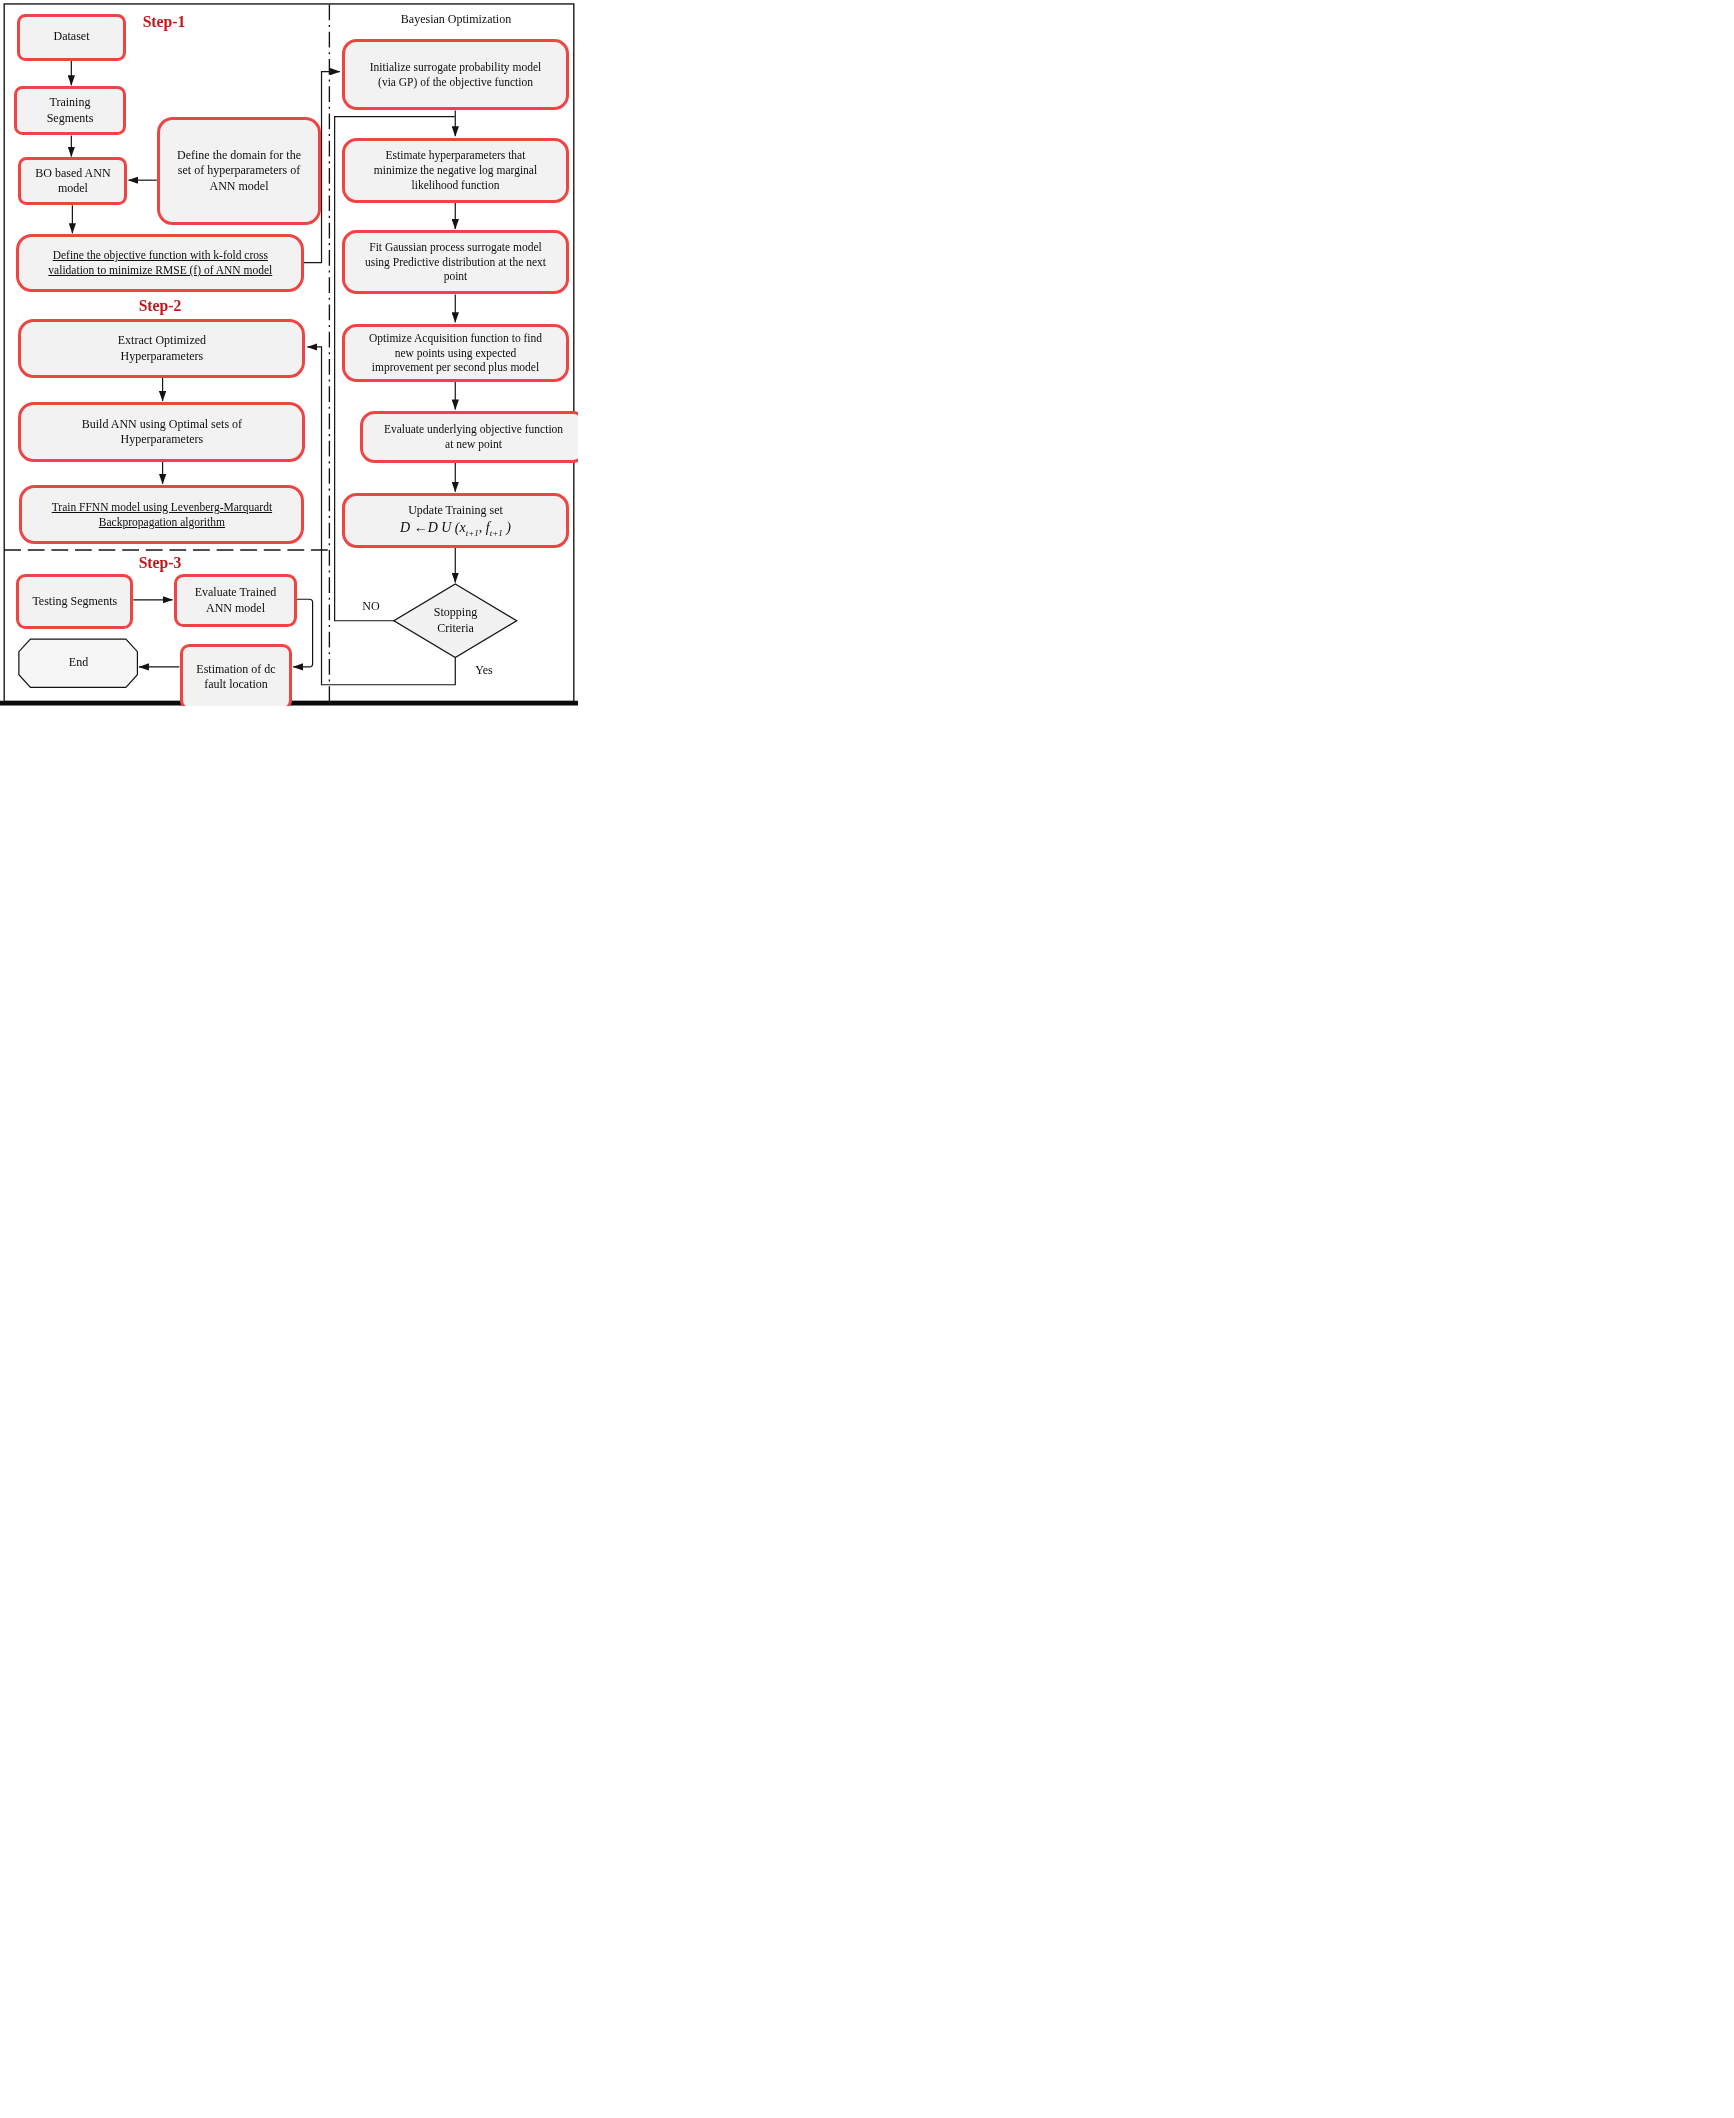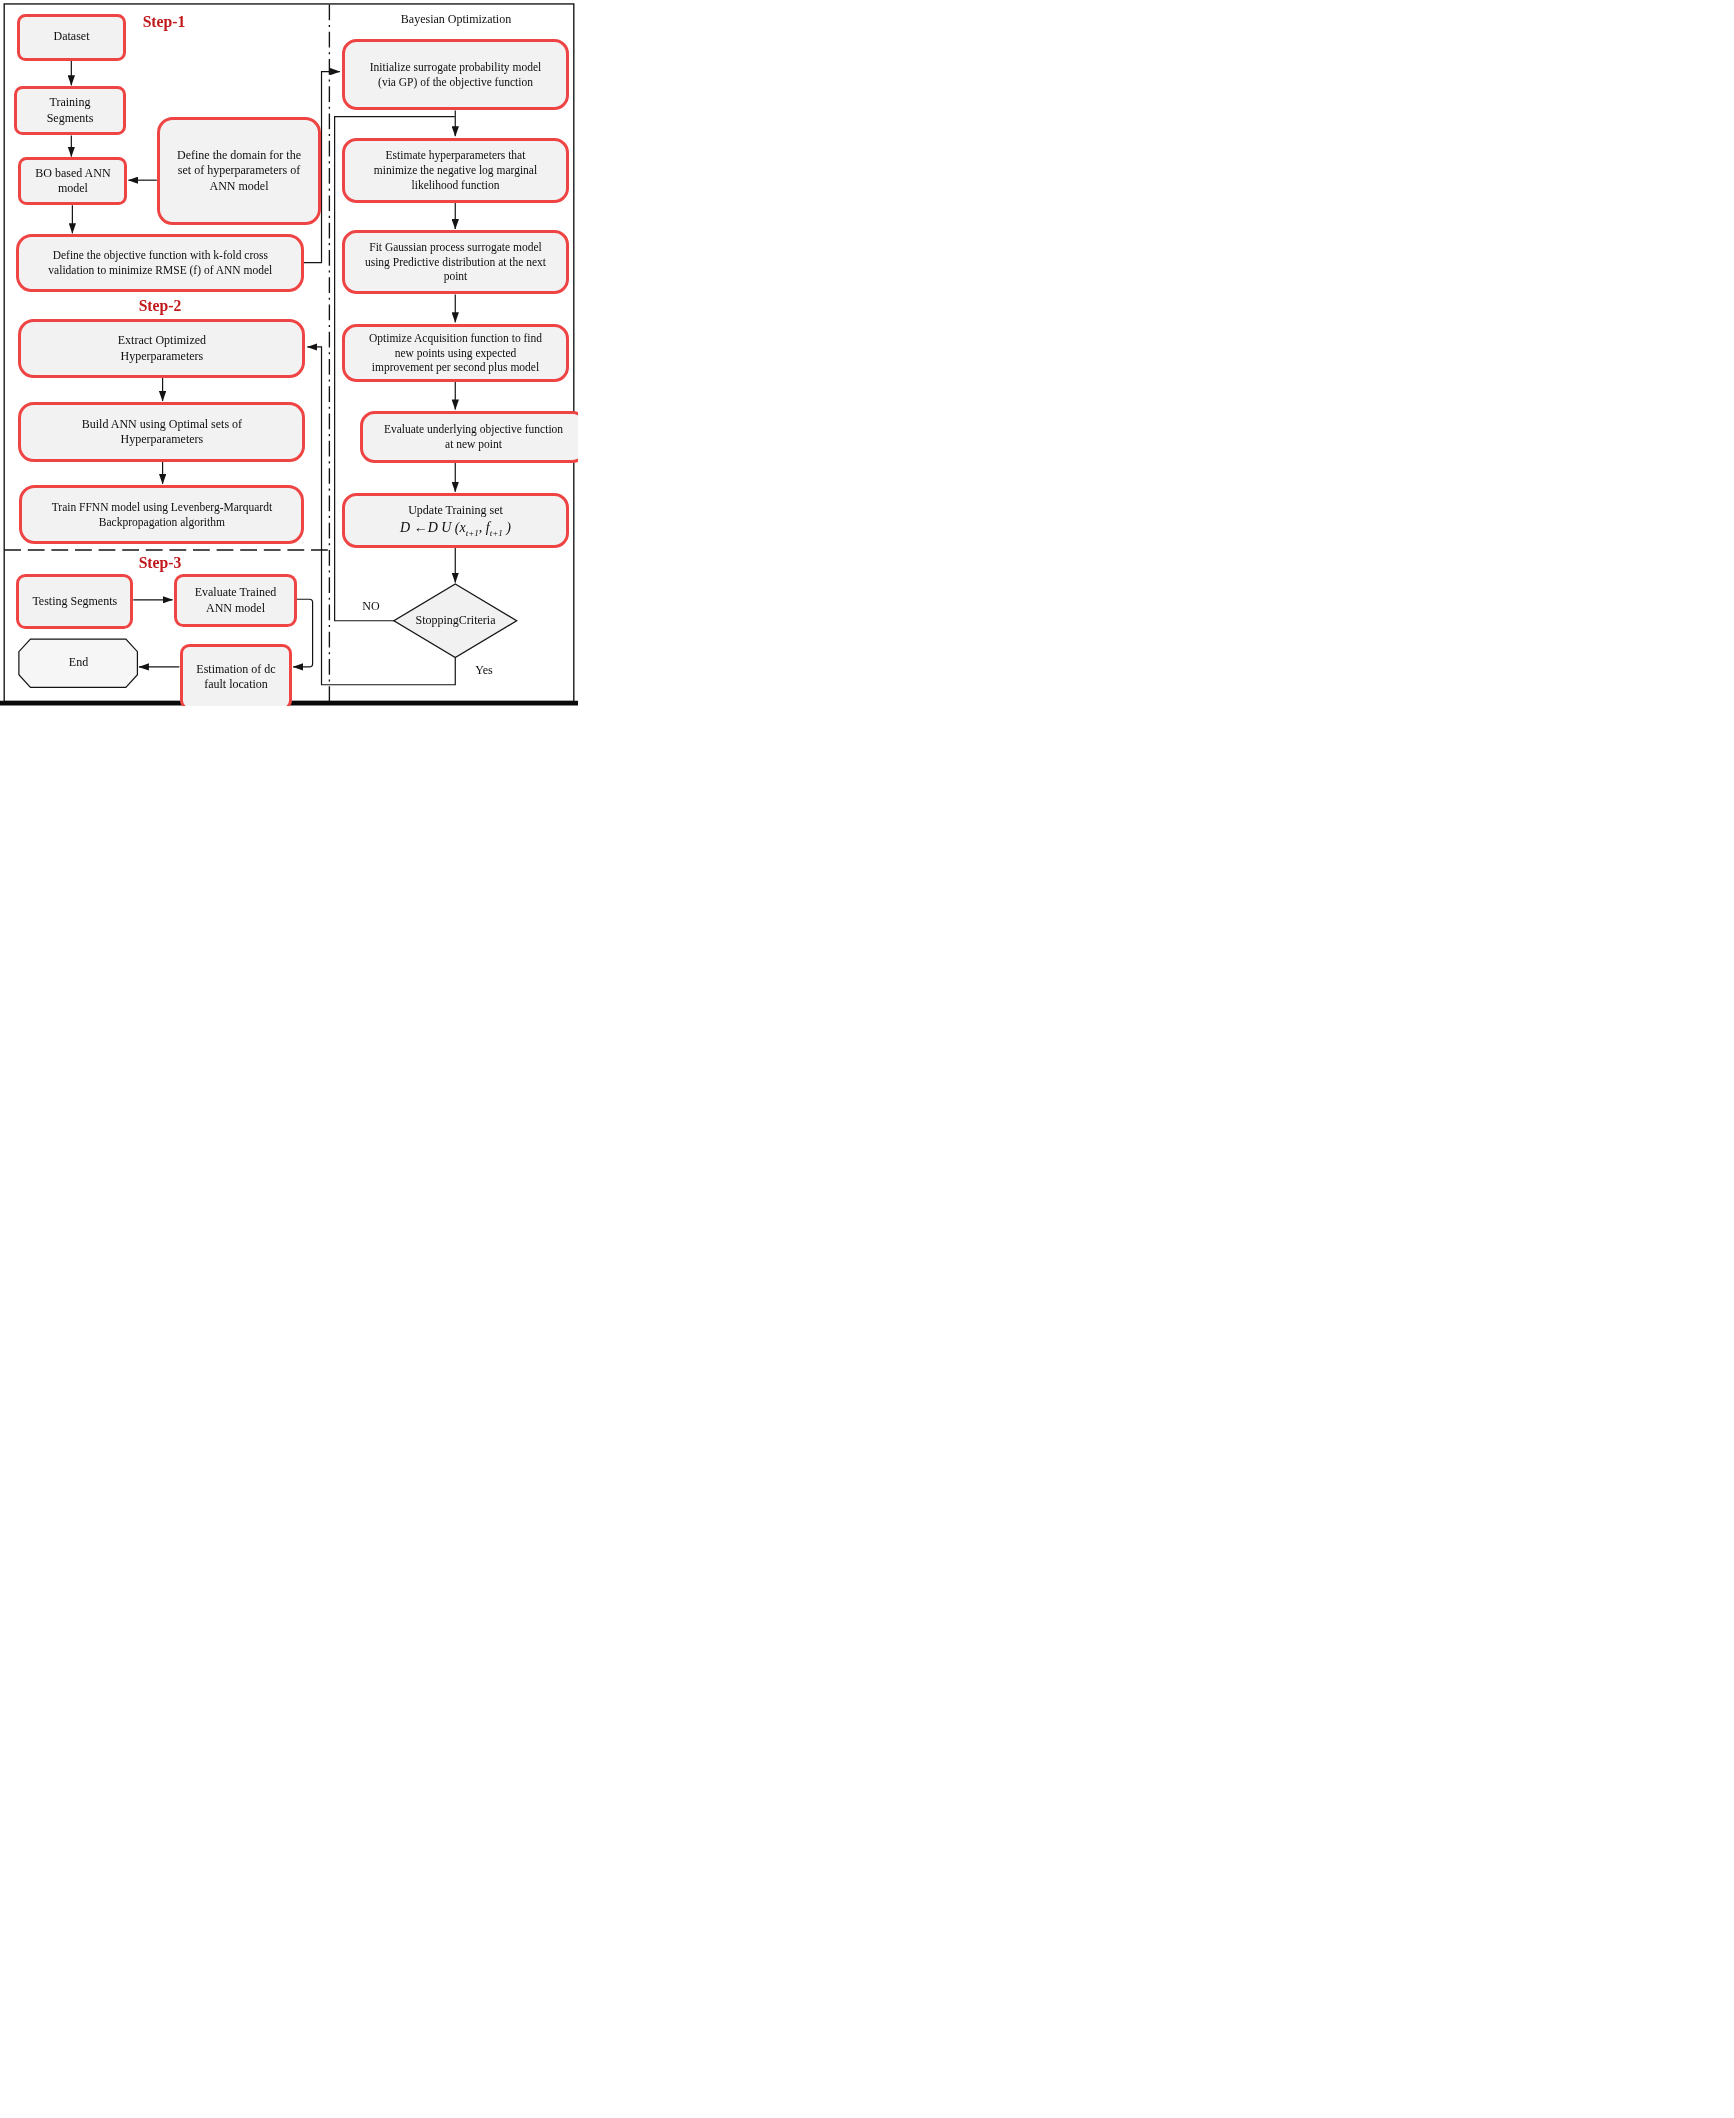--- a/index.html
+++ b/index.html
@@ -21,25 +21,25 @@
     align-items:center;justify-content:center;
     text-align:center;
     line-height:1.28;
   }
   .node span{display:block;}
   .r16{border-radius:8.4px;}
   .r18{border-radius:9.4px;}
   .r28{border-radius:14.7px;}
   .r30{border-radius:15.7px;}
   .fs-l{font-size:12px;}
-  .fs-w{font-size:11.5px;}
+  .fs-w{font-size:11.5px;text-decoration:underline;}
   .fs-r{font-size:11.5px;}
   .shape-label{
     position:absolute;background:transparent;border:none;
-    display:flex;flex-direction:row;align-items:center;justify-content:center;
+    display:flex;flex-direction:column;align-items:center;justify-content:center;
     text-align:center;line-height:1.3;
   }
   .floating{
     position:absolute;transform:translate(-50%,-50%);
     white-space:nowrap;
   }
   .title-step{
     font-size:15.7px;font-weight:bold;color:#c0181b;
   }
   .title-bo{font-size:12px;color:#0d0d0d;}

